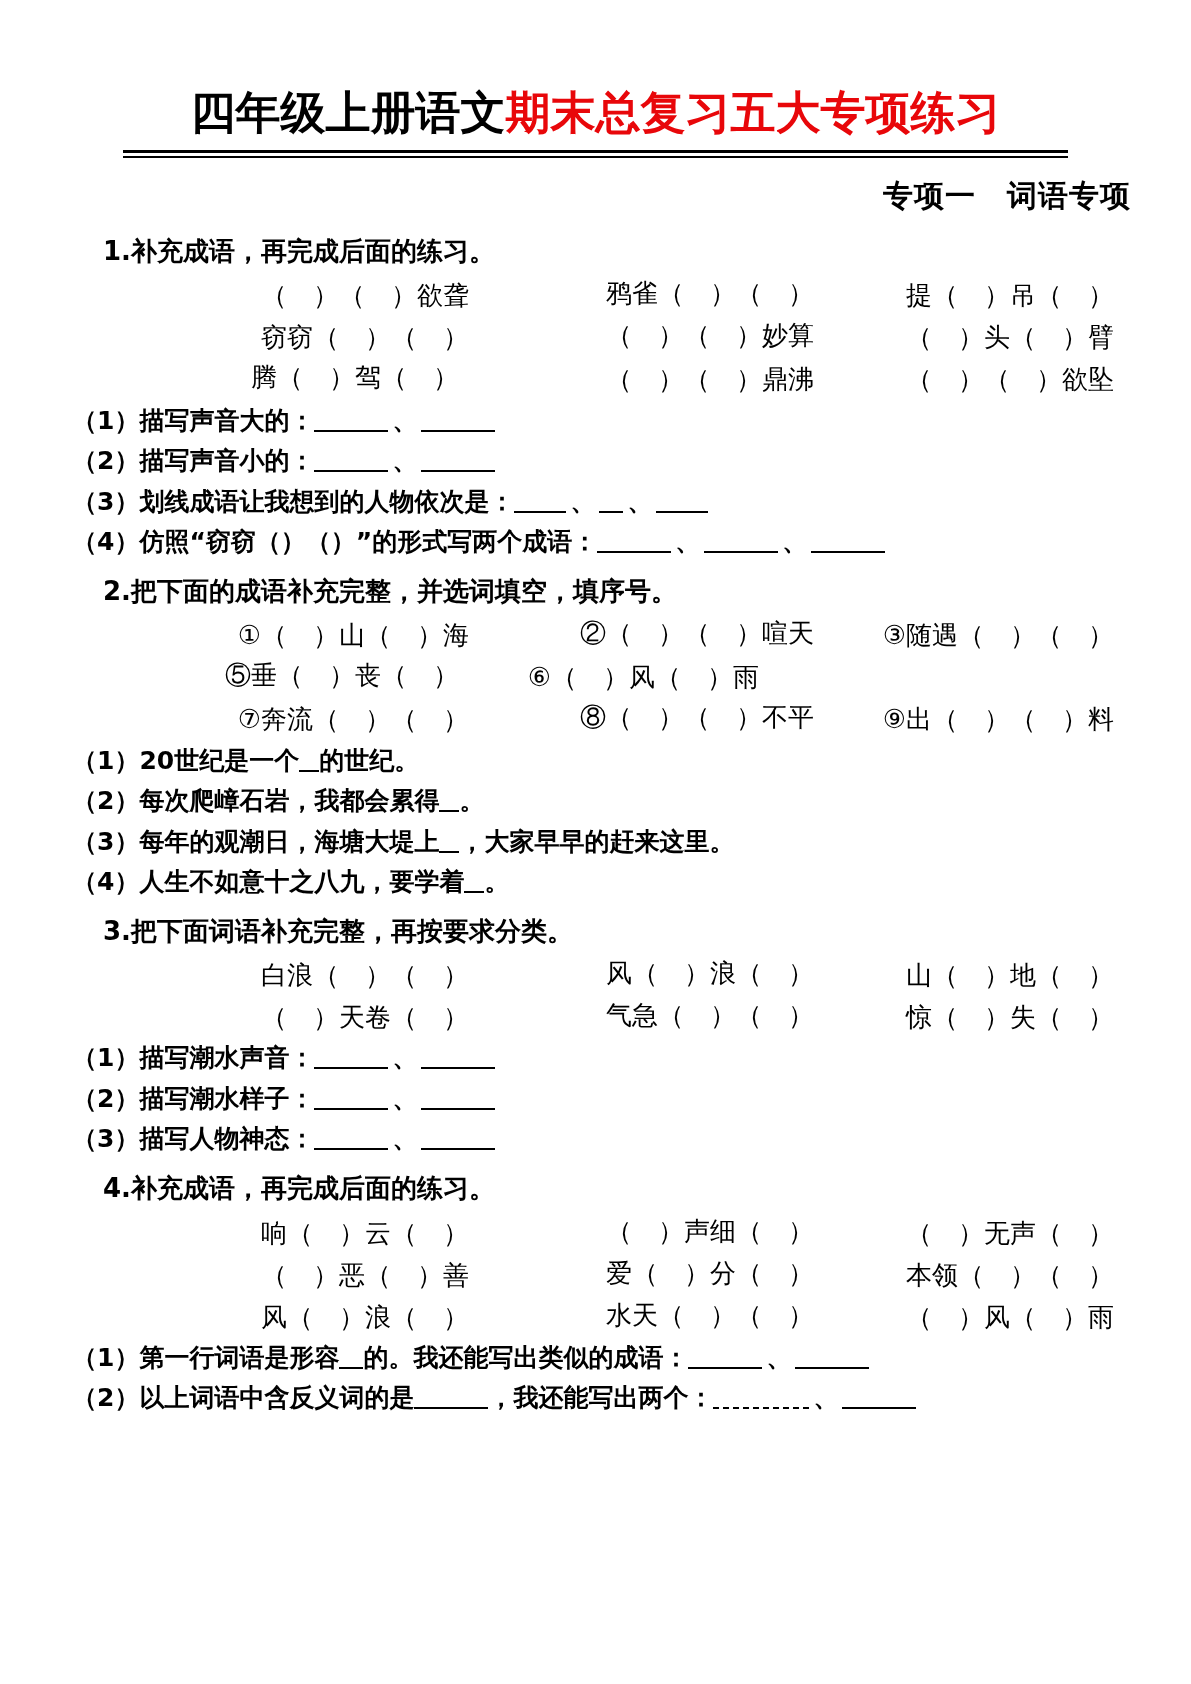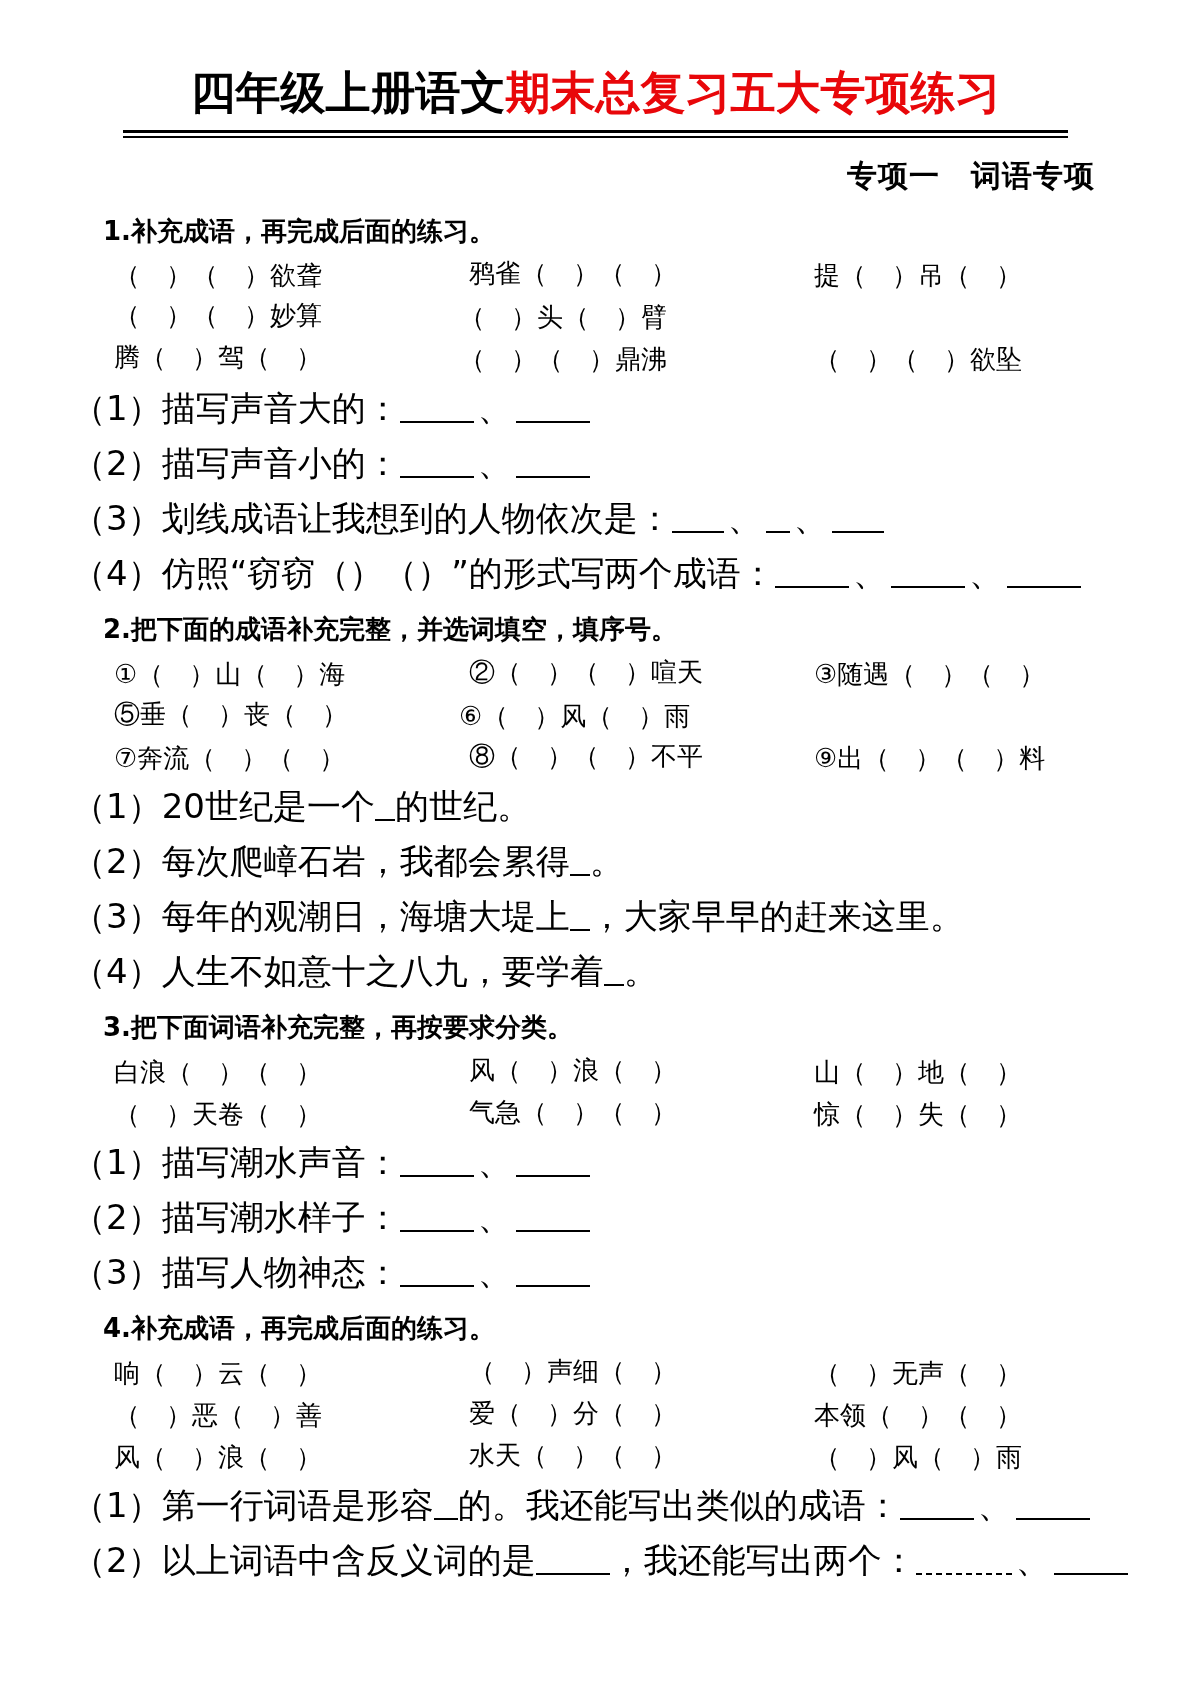--- a/index.html
+++ b/index.html
@@ -18,23 +18,23 @@
   .page {
     position: relative;
     width: 1191px;
     height: 1684px;
     padding: 0;
     box-sizing: border-box;
   }
 
   
   .title-block {
-    margin-top: 68px;
+    margin-top: 88px;
     text-align: center;
-    padding: 0 96px;
+    padding: 0 60px;
   }
   .doc-title {
     font-size: 45px;
     font-weight: bold;
     letter-spacing: 0px;
     line-height: 1.1;
     white-space: nowrap;
   }
   .doc-title .black { color: #000000; }
   .doc-title .red { color: #e8070a; }
@@ -71,30 +71,32 @@
   }
   .idiom-row {
     display: flex;
     font-size: 26px;
     line-height: 1.62;
     padding-left: 56px;
     box-sizing: border-box;
   }
   .idiom-row .cell {
     white-space: nowrap;
+    text-align: right;
   }
   .idiom-row .c1 { width: 355px; }
   .idiom-row .c2 { width: 345px; font-family: Liberation Mono, monospace; }
   .idiom-row .c3 { width: 300px; }
 
   .q-line {
-    font-size: 34px;
+    font-size: 25px;
     line-height: 1.62;
     padding-left: 14px;
     white-space: nowrap;
+    font-weight: bold;
   }
   .u-mid {
     display: inline-block;
     border-bottom: 2px solid #000;
     width: 74px;
     vertical-align: -3px;
   }
   .u-short {
     display: inline-block;
     border-bottom: 2px solid #000;
@@ -137,20 +139,21 @@
   <div class="content">
 
     <div class="section-head">1.补充成语，再完成后面的练习。</div>
 
     <div class="idiom-row">
       <span class="cell c1">（　）（　）欲聋</span>
       <span class="cell c2">鸦雀（　）（　）</span>
       <span class="cell c3">提（　）吊（　）</span>
     </div>
     <div class="idiom-row">
+      <span class="cell c1">窃窃（　）（　）</span>
       <span class="cell c2">（　）（　）妙算</span>
       <span class="cell c3">（　）头（　）臂</span>
     </div>
     <div class="idiom-row">
       <span class="cell c2">腾（　）驾（　）</span>
       <span class="cell c1">（　）（　）鼎沸</span>
       <span class="cell c3">（　）（　）欲坠</span>
     </div>
 
     <div class="q-line">

